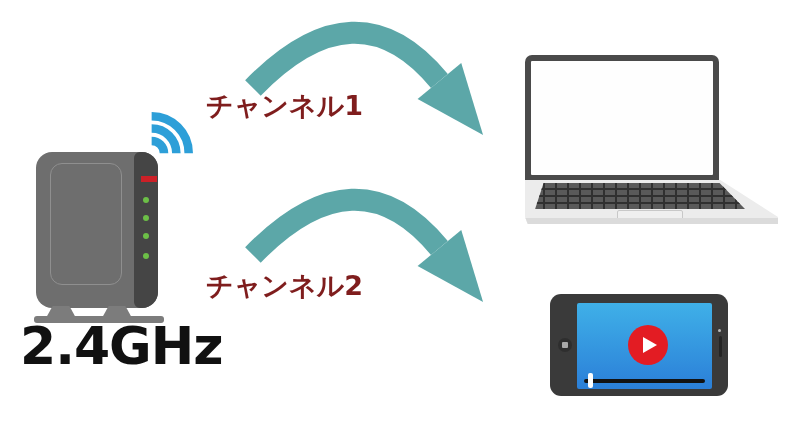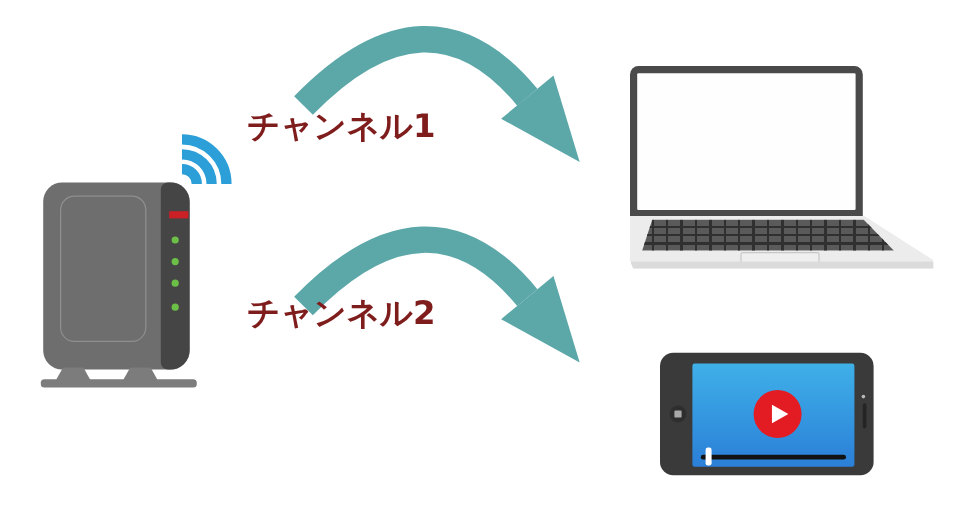--- a/index.html
+++ b/index.html
@@ -31,21 +31,21 @@
   .wifi-svg{left:145px;top:101px;width:57px;height:57px;overflow:visible;color:var(--wifi-blue);}
 
   
   .arrow-svg{width:248px;height:120px;overflow:visible;color:var(--arrow);}
   .arrow-1{left:243px;top:26px;}
   .arrow-2{left:243px;top:193px;}
 
   
   .channel-label{font-size:27px;font-weight:bold;color:#7f1d1d;line-height:1;white-space:nowrap;}
   .channel-1-label{left:206px;top:92px;}
-  .channel-2-label{left:206px;top:248px;}
+  .channel-2-label{left:206px;top:272px;}
 
   
   .laptop{left:503px;top:53px;width:280px;height:172px;}
   .laptop-screen{position:absolute;left:22px;top:2px;width:194px;height:128px;background:#4A4A4A;border-radius:7px 7px 2px 2px;}
   .laptop-display{position:absolute;left:6px;top:6px;right:6px;bottom:8px;background:#FEFEFE;border-radius:1px;}
   .laptop-base{position:absolute;left:0;top:127px;width:275px;height:44px;background:#ECECEC;
     clip-path:polygon(8% 0,79% 0,100% 84%,100% 100%,9% 100%,8% 84%);}
   .laptop-base::after{content:"";position:absolute;left:0;right:0;bottom:0;height:6px;background:#DBDBDB;}
   .laptop-keyboard{position:absolute;left:30px;top:3px;width:212px;height:26px;background-color:#5A5A5A;
     background-image:repeating-linear-gradient(90deg,transparent 0 10px,#303030 10px 12px),
@@ -88,20 +88,21 @@
           <div class="led" style="top: 45px;"></div>
           <div class="led" style="top: 63px;"></div>
           <div class="led" style="top: 81px;"></div>
           <div class="led" style="top: 101px;"></div>
         </div>
     </div>
   </div>
   <div class="abs router-foot foot-left"></div>
   <div class="abs router-foot foot-right"></div>
   <div class="abs router-base-plate"></div>
+  <div class="abs freq-label">2.4GHz</div>
 
   <svg class="abs arrow-svg arrow-1" viewBox="0 0 250 120" preserveAspectRatio="none">
     <path d="M 10 62 Q 115 -45 198 55" fill="none" stroke="currentColor" stroke-width="22"></path>
     <polygon points="176,73 220,37 242,109" fill="currentColor"></polygon>
   </svg>
 
   <svg class="abs arrow-svg arrow-2" viewBox="0 0 250 120" preserveAspectRatio="none">
     <path d="M 10 62 Q 115 -45 198 55" fill="none" stroke="currentColor" stroke-width="22"></path>
     <polygon points="176,73 220,37 242,109" fill="currentColor"></polygon>
   </svg>

